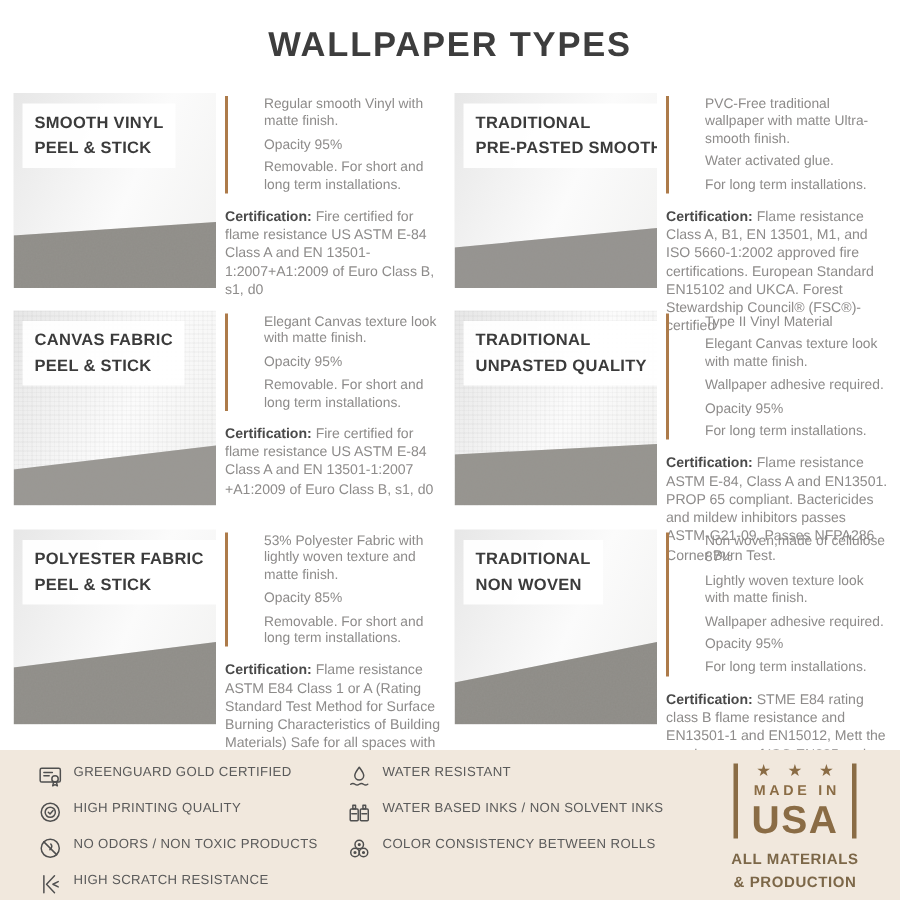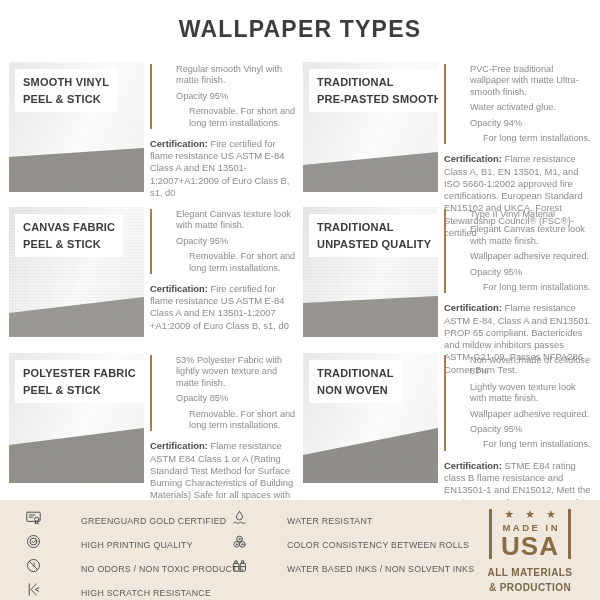--- a/index.html
+++ b/index.html
@@ -26,28 +26,28 @@
     background:
       repeating-linear-gradient(0deg,rgba(0,0,0,0.025) 0 1px,transparent 1px 3px),
       repeating-linear-gradient(90deg,rgba(0,0,0,0.02) 0 1px,transparent 1px 3px);}
   .floor{position:absolute;left:0;top:0;width:135px;height:130px;}
   .label{position:absolute;left:6px;top:7px;background:rgba(255,255,255,0.93);
     padding:5px 8px;font-size:11px;font-weight:700;line-height:1.5;
     color:var(--dark);letter-spacing:0.2px;white-space:nowrap;}
   .txt{margin-left:6px;width:149px;padding-top:2px;}
   .feat{border-left:2px solid var(--accent);padding-left:24px;}
   .feat p{font-size:9.2px;line-height:1.24;color:var(--body-gray);margin:0 0 4px 0;}
-  .feat p:last-child{margin-bottom:0;margin-left:13px;}
+  .feat p:last-child{margin-bottom:0;}
   .cert{margin-top:9px;font-size:9.4px;line-height:1.3;color:var(--body-gray);}
   .cert strong{color:#4a4a4a;font-weight:700;}
 
   .footer{position:absolute;left:0;top:500px;width:600px;height:100px;
     background:var(--footer-bg);}
   .fcol{position:absolute;top:9px;}
-  .fitem{display:flex;align-items:flex-end;height:17px;margin-bottom:7px;gap:32px;}
+  .fitem{display:flex;align-items:flex-start;height:17px;margin-bottom:7px;}
   .ficon{width:17px;height:17px;flex:0 0 17px;margin-right:7px;}
   .ficon svg{width:17px;height:17px;display:block;stroke:#4f4f4f;fill:none;
     stroke-width:1.4;stroke-linecap:round;stroke-linejoin:round;}
   .flabel{font-size:8.8px;color:#5a5a5a;letter-spacing:0.25px;font-weight:500;white-space:nowrap;}
 
   .badge{position:absolute;left:482px;top:9px;width:96px;text-align:center;color:var(--badge);}
   .bcore{display:inline-block;padding:0 8px;border-left:3px solid var(--badge);
     border-right:3px solid var(--badge);}
   .bstars{font-size:11px;letter-spacing:4px;line-height:1;padding-left:4px;}
   .bmade{font-size:9.5px;font-weight:700;letter-spacing:2.5px;margin-top:2px;padding-left:2.5px;text-align:right;}
@@ -101,21 +101,20 @@
       </svg>
       <div class="label">
         <div>TRADITIONAL</div>
         <div>PRE-PASTED SMOOTH</div>
       </div>
     </div>
     <div class="txt">
       <div class="feat">
         <p>PVC-Free traditional wallpaper with matte Ultra-smooth finish.</p>
         <p>Water activated glue.</p>
-        <p>Opacity 94%</p>
         <p>For long term installations.</p>
       </div>
       <p class="cert"><strong>Certification:</strong> <span>Flame resistance Class A, B1, EN 13501, M1, and ISO 5660-1:2002 approved fire certifications. European Standard EN15102 and UKCA. Forest Stewardship Council® (FSC®)-certified</span></p>
     </div>
   </div>
 
   <div class="card" style="left:9px;top:207px;">
     <div class="img canvas">
       <svg class="floor" viewBox="0 0 135 130" preserveAspectRatio="none">
         <polygon points="0,106 135,90 135,130 0,130" fill="#9a9894"></polygon>
@@ -251,46 +250,46 @@
 
     <div class="fcol" style="left:231px;">
       <div class="fitem">
         <span class="ficon">
           <svg viewBox="0 0 24 24">
               <path d="M12 3.5c2.6 3.4 4.2 5.5 4.2 7.8a4.2 4.2 0 0 1-8.4 0C7.8 9 9.4 6.9 12 3.5z"></path>
               <path d="M4 19.5c1.3-1 2.7-1 4 0s2.7 1 4 0 2.7-1 4 0 2.7 1 4 0"></path>
             </svg>
         </span>
         <span class="flabel">WATER RESISTANT</span>
+      </div>
+      <div class="fitem">
+        <span class="ficon">
+          <svg viewBox="0 0 24 24">
+              <rect x="3.5" y="9" width="7.5" height="11" rx="1"></rect>
+              <rect x="6" y="5.5" width="2.5" height="3.5"></rect>
+              <rect x="13" y="9" width="7.5" height="11" rx="1"></rect>
+              <rect x="15.5" y="5.5" width="2.5" height="3.5"></rect>
+              <path d="M5 13.5h4.5M14.5 13.5H19"></path>
+            </svg>
+        </span>
+        <span class="flabel">WATER BASED INKS / NON SOLVENT INKS</span>
       </div>
       <div class="fitem">
         <span class="ficon">
           <svg viewBox="0 0 24 24">
               <circle cx="12" cy="8.5" r="4"></circle>
               <circle cx="8" cy="16" r="4"></circle>
               <circle cx="16" cy="16" r="4"></circle>
               <circle cx="12" cy="8.5" r="0.8"></circle>
               <circle cx="8" cy="16" r="0.8"></circle>
               <circle cx="16" cy="16" r="0.8"></circle>
             </svg>
         </span>
         <span class="flabel">COLOR CONSISTENCY BETWEEN ROLLS</span>
       </div>
-      <div class="fitem">
-        <span class="ficon">
-          <svg viewBox="0 0 24 24">
-              <rect x="3.5" y="9" width="7.5" height="11" rx="1"></rect>
-              <rect x="6" y="5.5" width="2.5" height="3.5"></rect>
-              <rect x="13" y="9" width="7.5" height="11" rx="1"></rect>
-              <rect x="15.5" y="5.5" width="2.5" height="3.5"></rect>
-              <path d="M5 13.5h4.5M14.5 13.5H19"></path>
-            </svg>
-        </span>
-        <span class="flabel">WATER BASED INKS / NON SOLVENT INKS</span>
-      </div>
     </div>
 
     <div class="badge">
       <div class="bcore">
         <div class="bstars">★ ★ ★</div>
         <div class="bmade">MADE IN</div>
         <div class="busa">USA</div>
       </div>
       <div class="bsub first">ALL MATERIALS</div>
       <div class="bsub">&amp; PRODUCTION</div>

